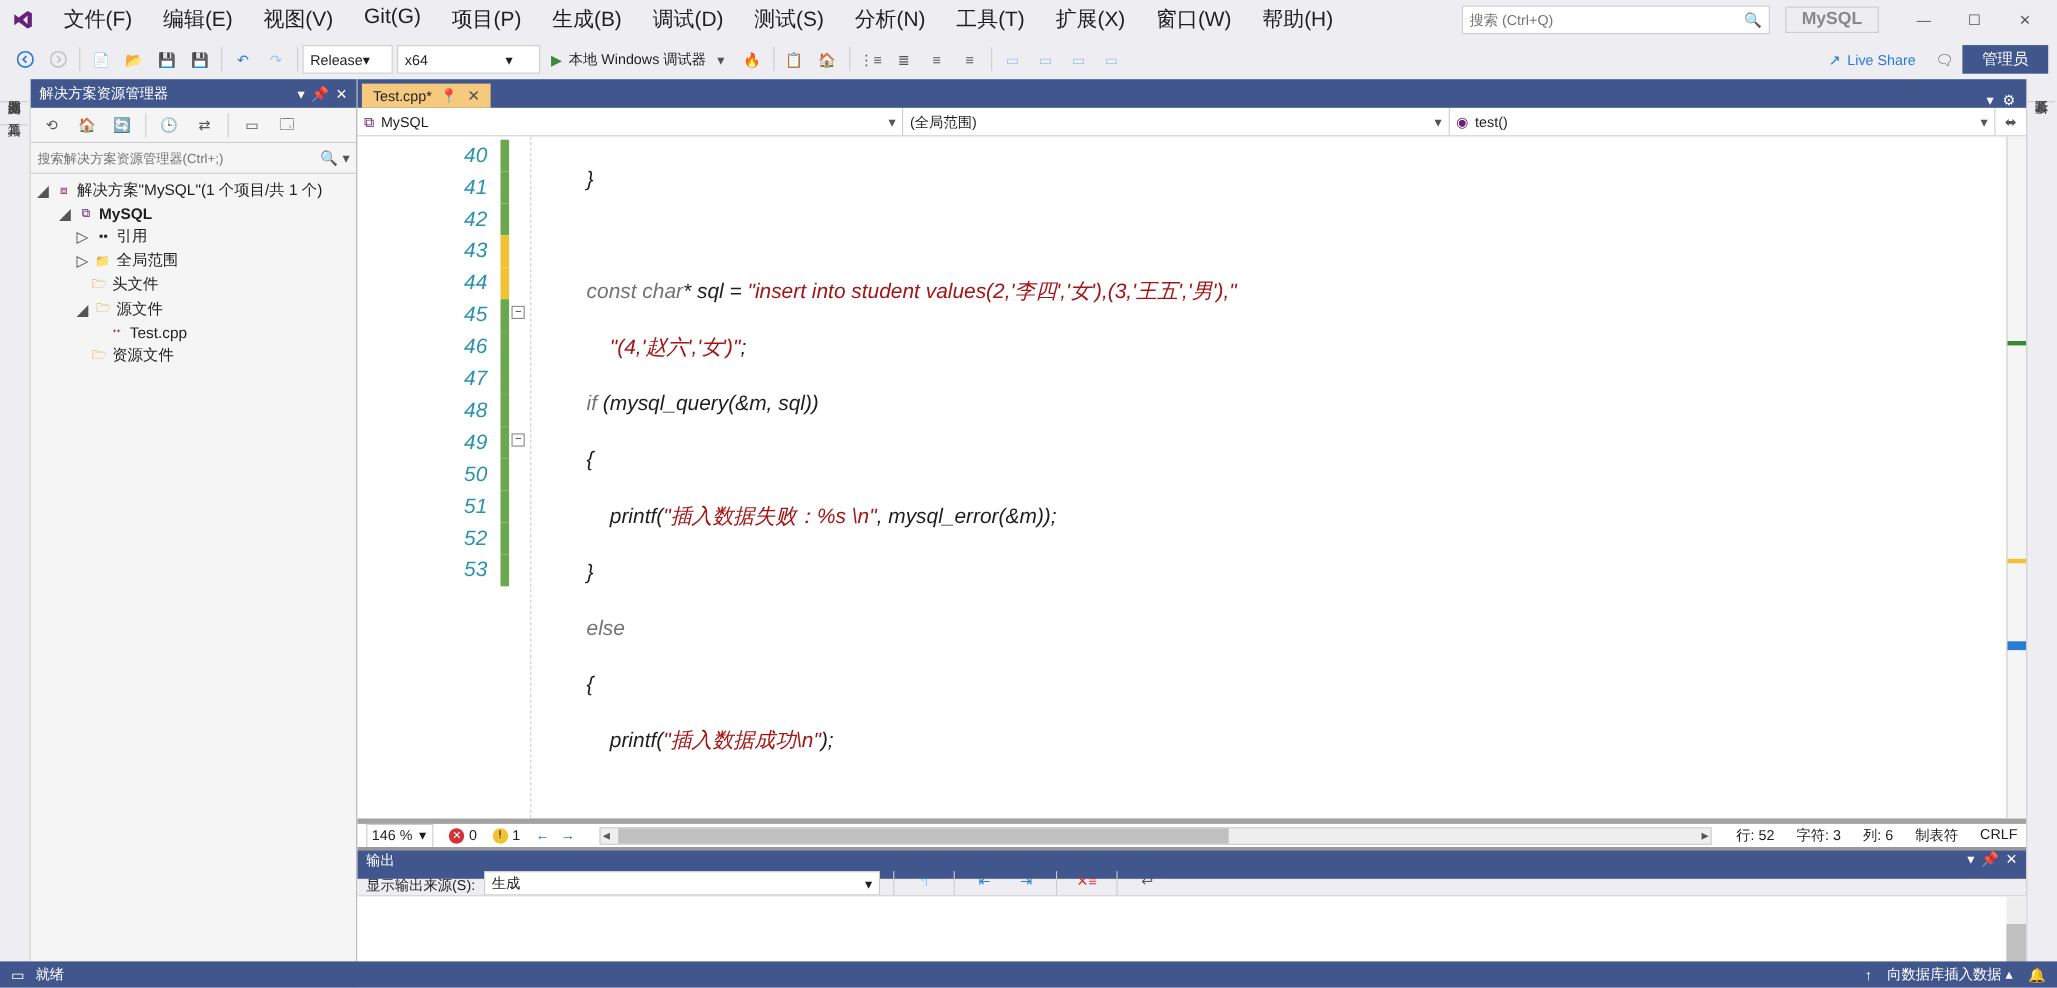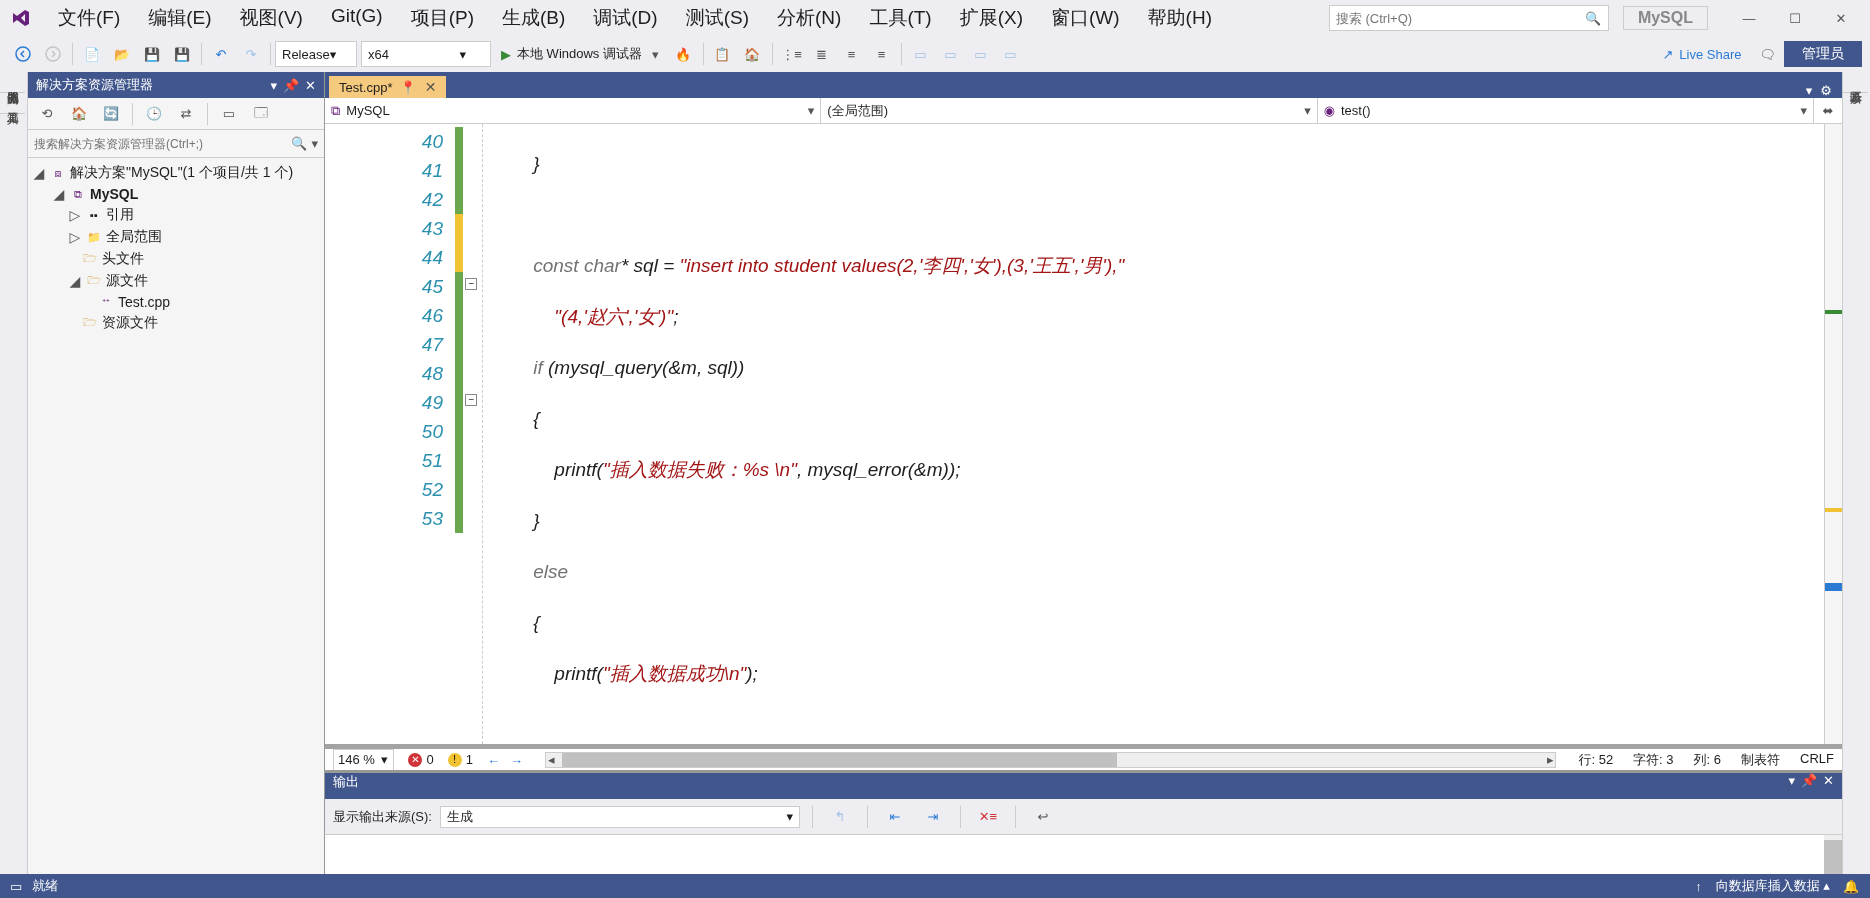--- a/index.html
+++ b/index.html
@@ -86,21 +86,21 @@
 .err-circle { width: 14px; height: 14px; border-radius: 50%; display: flex; align-items: center; justify-content: center; font-size: 10px; color: #fff; }
 .nav-arrows { display: flex; gap: 10px; color: #2b7bd5; }
 .hscroll { flex: 1; height: 16px; background: #eee; margin: 0 8px; position: relative; border: 1px solid #ccc; }
 .hscroll-thumb { position: absolute; left: 16px; width: 55%; height: 100%; background: #c0c0c0; }
 .status-right { margin-left: auto; display: flex; gap: 20px; }
 
 
 .output-panel { border-top: 3px solid #999; height: 128px; display: flex; flex-direction: column; }
 .output-header { height: 26px; background: #40568d; color: #fff; display: flex; align-items: flex-start; padding: 0 8px; font-size: 13px; }
 .output-header-icons { margin-left: auto; display: flex; gap: 6px; }
-.output-toolbar { height: 36px; display: flex; align-items: center; padding: 0 8px; gap: 8px; border-bottom: 1px solid #ccc; background: #eeeef2; }
+.output-toolbar { height: 16px; display: flex; align-items: flex-end; padding: 0 8px; gap: 8px; border-bottom: 1px solid #ccc; background: #eeeef2; }
 .output-select-label { font-size: 13px; }
 .output-select { width: 360px; height: 22px; border: 1px solid #ccc; background: #fff; padding: 0 6px; display:flex; align-items:center; }
 .output-body { flex: 1; background: #fff; font-family: Consolas, monospace; font-size: 14px; padding: 4px 8px; overflow: hidden; position: relative; }
 .output-vscroll { position: absolute; right: 0; top: 0; bottom: 0; width: 18px; background: #eee; }
 
 
 .right-tabs { width: 28px; background: #eeeef2; border-left: 1px solid #ccc; }
 
 
 .statusbar { position: absolute; bottom: 0; left: 0; right: 0; height: 24px; background: #40568d; color: #fff; display: flex; align-items: center; padding: 0 10px; font-size: 13px; }

